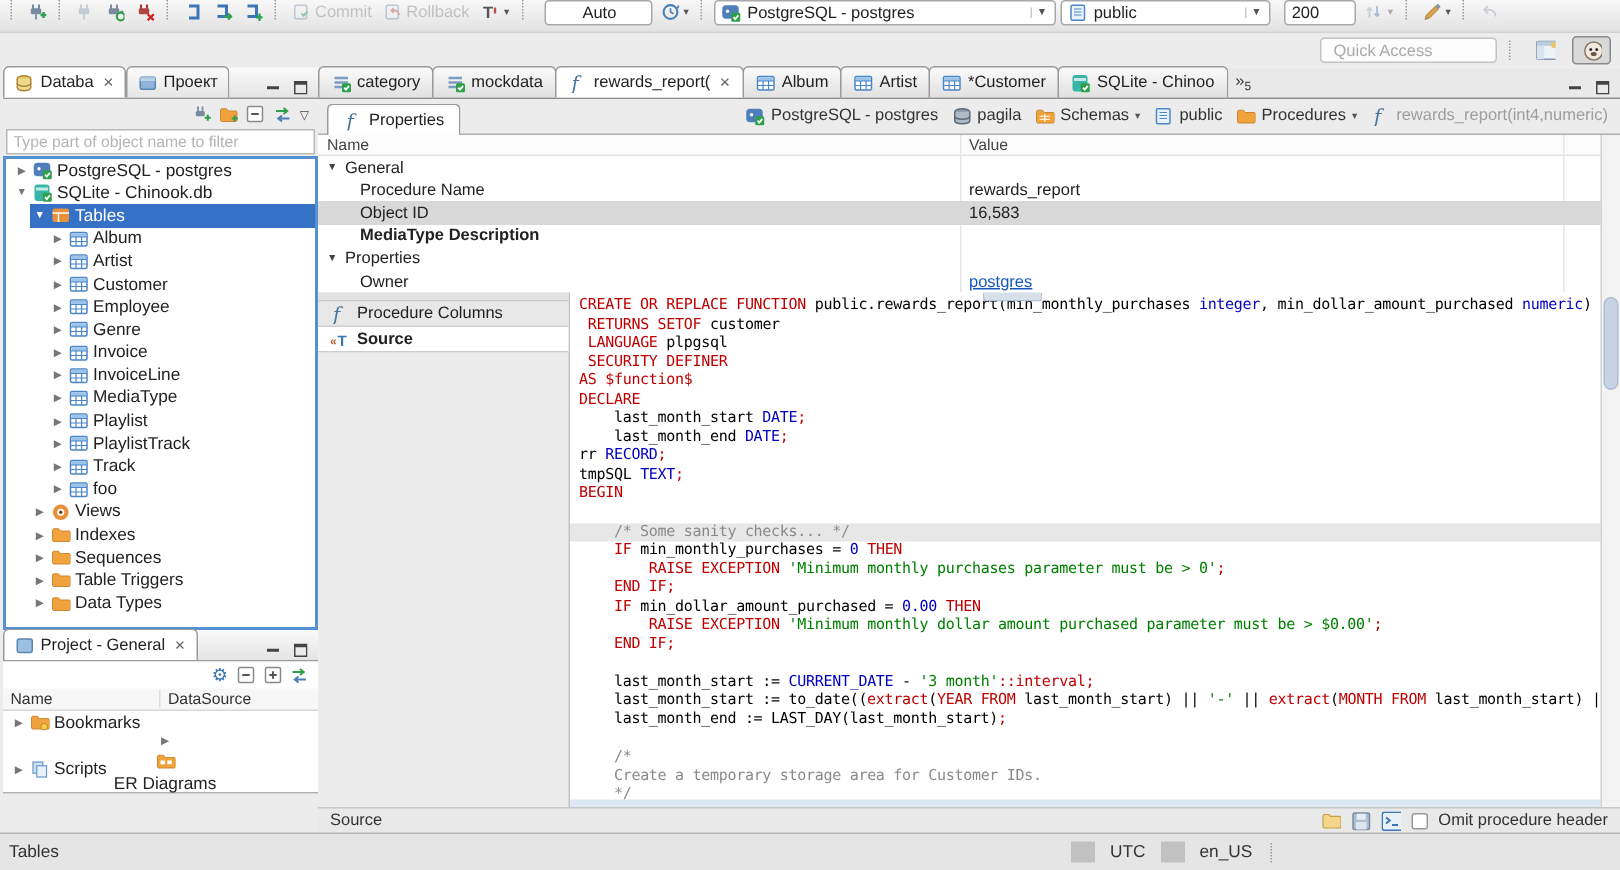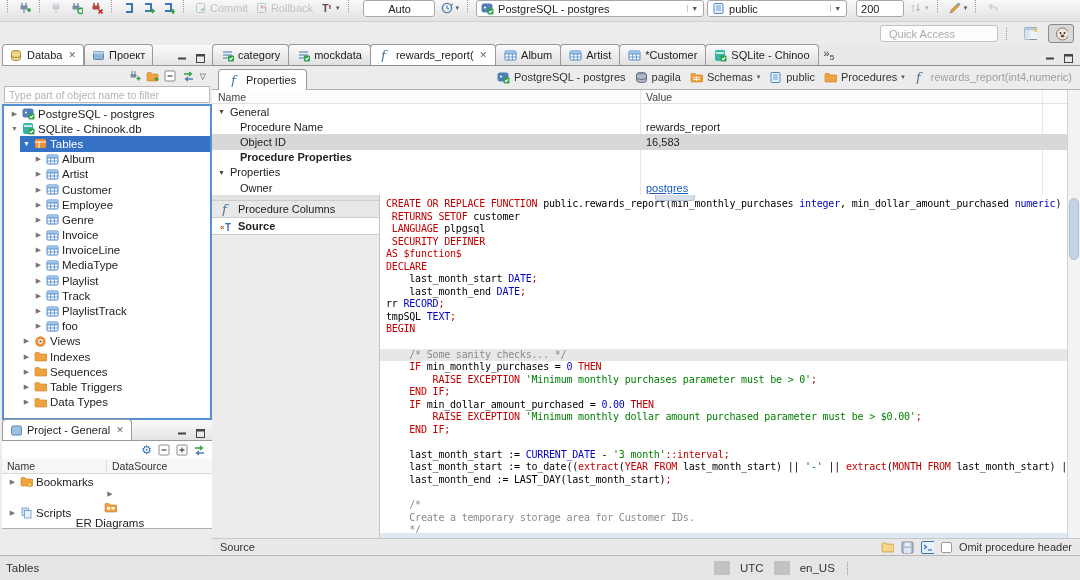--- a/index.html
+++ b/index.html
@@ -486,32 +486,32 @@
       </div>
       <div class="tree-row" style="padding-left: 30px;">
         <span class="arrow">▶</span>
         <span class="ic">
           <svg width="13" height="13">
             <rect x="1" y="2" width="11" height="9" rx="1" fill="#fff" stroke="#4a86c8"></rect>
             <rect x="1.5" y="2.5" width="10" height="2.5" fill="#9cc3e8"></rect>
             <path d="M1 5h11M4.7 5v6M8.4 5v6M1 8h11" stroke="#4a86c8" stroke-width="0.8" fill="none"></path>
           </svg>
         </span>
+        <span class="lbl">PlaylistTrack</span>
+      </div>
+      <div class="tree-row" style="padding-left: 30px;">
+        <span class="arrow">▶</span>
+        <span class="ic">
+          <svg width="13" height="13">
+            <rect x="1" y="2" width="11" height="9" rx="1" fill="#fff" stroke="#4a86c8"></rect>
+            <rect x="1.5" y="2.5" width="10" height="2.5" fill="#9cc3e8"></rect>
+            <path d="M1 5h11M4.7 5v6M8.4 5v6M1 8h11" stroke="#4a86c8" stroke-width="0.8" fill="none"></path>
+          </svg>
+        </span>
         <span class="lbl">Track</span>
-      </div>
-      <div class="tree-row" style="padding-left: 30px;">
-        <span class="arrow">▶</span>
-        <span class="ic">
-          <svg width="13" height="13">
-            <rect x="1" y="2" width="11" height="9" rx="1" fill="#fff" stroke="#4a86c8"></rect>
-            <rect x="1.5" y="2.5" width="10" height="2.5" fill="#9cc3e8"></rect>
-            <path d="M1 5h11M4.7 5v6M8.4 5v6M1 8h11" stroke="#4a86c8" stroke-width="0.8" fill="none"></path>
-          </svg>
-        </span>
-        <span class="lbl">PlaylistTrack</span>
       </div>
       <div class="tree-row" style="padding-left: 30px;">
         <span class="arrow">▶</span>
         <span class="ic">
           <svg width="13" height="13">
             <rect x="1" y="2" width="11" height="9" rx="1" fill="#fff" stroke="#4a86c8"></rect>
             <rect x="1.5" y="2.5" width="10" height="2.5" fill="#9cc3e8"></rect>
             <path d="M1 5h11M4.7 5v6M8.4 5v6M1 8h11" stroke="#4a86c8" stroke-width="0.8" fill="none"></path>
           </svg>
         </span>
@@ -834,21 +834,21 @@
           <div class="pvalue">rewards_report</div>
         </div>
         <div class="prow sel">
           <div class="pname child">
             <span>Object ID</span>
           </div>
           <div class="pvalue">16,583</div>
         </div>
         <div class="prow">
           <div class="pname child">
-            <span style="font-weight: bold;">Procedure Properties</span>
+            <span style="font-weight: bold;">MediaType Description</span>
           </div>
           <div class="pvalue"></div>
         </div>
         <div class="prow">
           <div class="pname">
             <span class="garrow">▼</span>
             <span>Properties</span>
           </div>
           <div class="pvalue"></div>
         </div>

